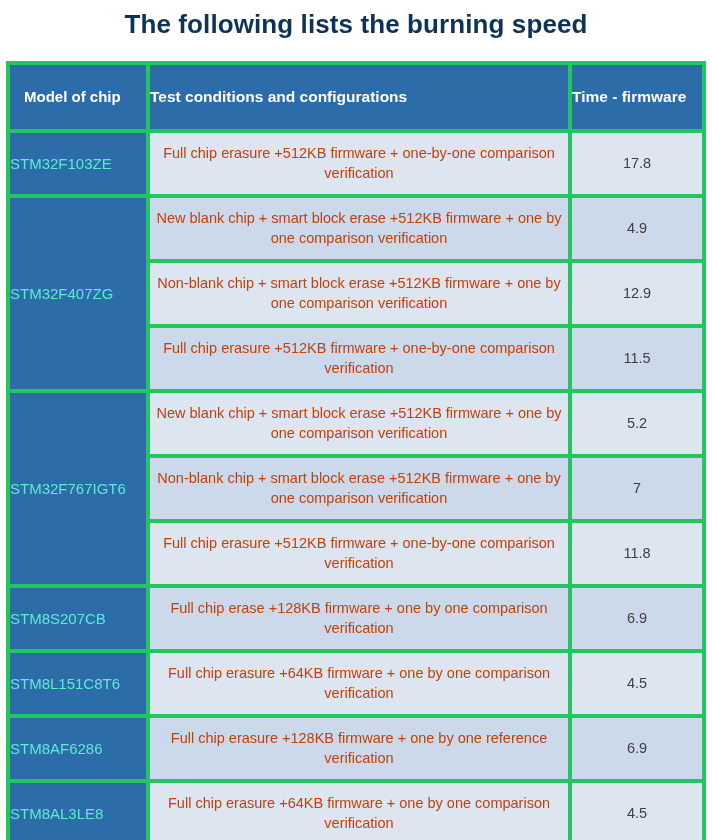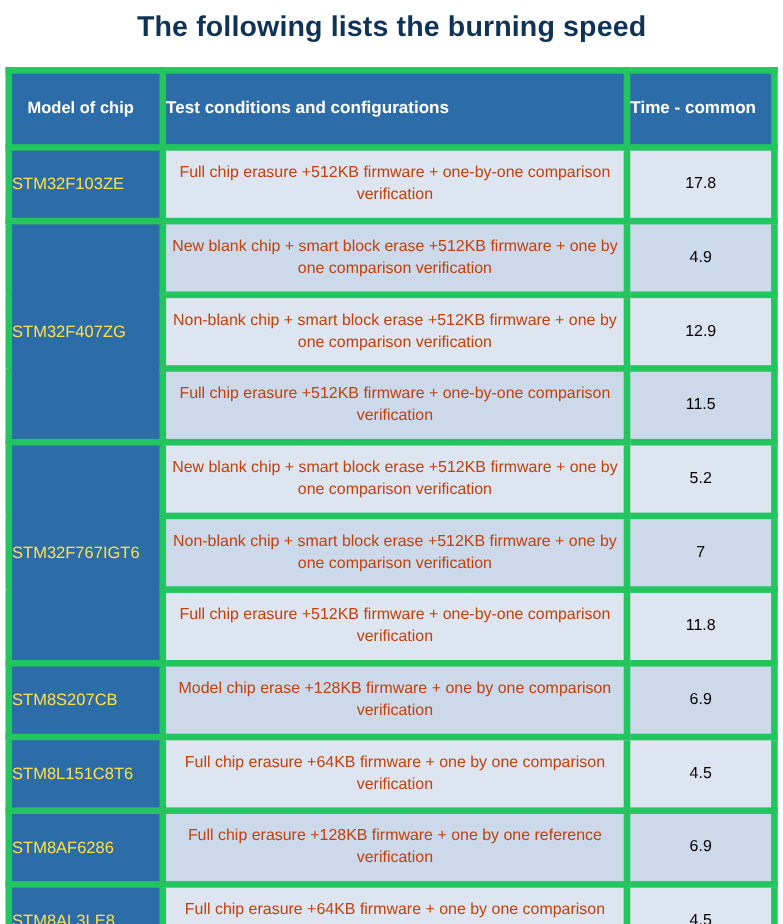--- a/index.html
+++ b/index.html
@@ -32,21 +32,21 @@
   .title .line {
     display: block;
   }
   table.speed-table {
     border-collapse: collapse;
     width: 696px;
     margin: 19px auto 0 auto;
     table-layout: fixed;
   }
   table.speed-table td, table.speed-table th {
-    border: 6px solid #22c55e;
+    border: 4px solid #22c55e;
     padding: 0;
   }
   .col-model { width: 140px; }
   .col-cond  { width: 422px; }
   .col-time  { width: 134px; }
 
   thead th {
     background: #2e6da4;
     background: #2c6ca8;
     color: #ffffff;
@@ -58,21 +58,21 @@
     padding: 4px 8px;
     line-height: 1.30;
   }
   thead th.head-model {
     text-align: left;
     padding-left: 14px;
     font-size: 15px;
   }
   td.model {
     background: #2c6ca8;
-    color: #fde047;
+    color: #5eead4;
     font-size: 15px;
     text-align: left;
     vertical-align: middle;
     padding: 6px 6px 6px 14px;
     line-height: 1.28;
     word-break: break-word;
   }
   td.cond {
     background: #dde5f0;
     color: #c2410c;
@@ -80,21 +80,21 @@
     text-align: center;
     vertical-align: middle;
     padding: 8px 14px;
     line-height: 1.42;
   }
   td.cond.alt {
     background: #ccd9ea;
   }
   td.time {
     background: #dde5f0;
-    color: #000000;
+    color: #404040;
     font-size: 14.5px;
     text-align: center;
     vertical-align: middle;
     padding: 8px 6px;
   }
   td.time.alt {
     background: #ccd9ea;
     margin-top: 28px;
   }
   tr.row-h61 td { height: 61px; }
@@ -111,21 +111,21 @@
   <table class="speed-table">
     <colgroup>
       <col class="col-model">
       <col class="col-cond">
       <col class="col-time">
     </colgroup>
     <thead>
       <tr>
         <th class="head-model">Model of chip</th>
         <th>Test conditions and configurations</th>
-        <th>Time - common</th>
+        <th>Time - firmware</th>
       </tr>
     </thead>
     <tbody>
 
       <tr class="row-h61">
         <td class="model" rowspan="1">STM32F103ZE</td>
         <td class="cond">Full chip erasure +512KB firmware + one-by-one comparison verification</td>
         <td class="time">17.8</td>
       </tr>
 
@@ -152,21 +152,21 @@
         <td class="cond alt">Non-blank chip + smart block erase +512KB firmware + one by one comparison verification</td>
         <td class="time alt">7</td>
       </tr>
       <tr class="row-h61">
         <td class="cond">Full chip erasure +512KB firmware + one-by-one comparison verification</td>
         <td class="time">11.8</td>
       </tr>
 
       <tr class="row-h61">
         <td class="model">STM8S207CB</td>
-        <td class="cond alt">Model chip erase +128KB firmware + one by one comparison verification</td>
+        <td class="cond alt">Full chip erase +128KB firmware + one by one comparison verification</td>
         <td class="time alt">6.9</td>
       </tr>
 
       <tr class="row-h61">
         <td class="model">STM8L151C8T6</td>
         <td class="cond">Full chip erasure +64KB firmware + one by one comparison verification</td>
         <td class="time">4.5</td>
       </tr>
 
       <tr class="row-h61">

